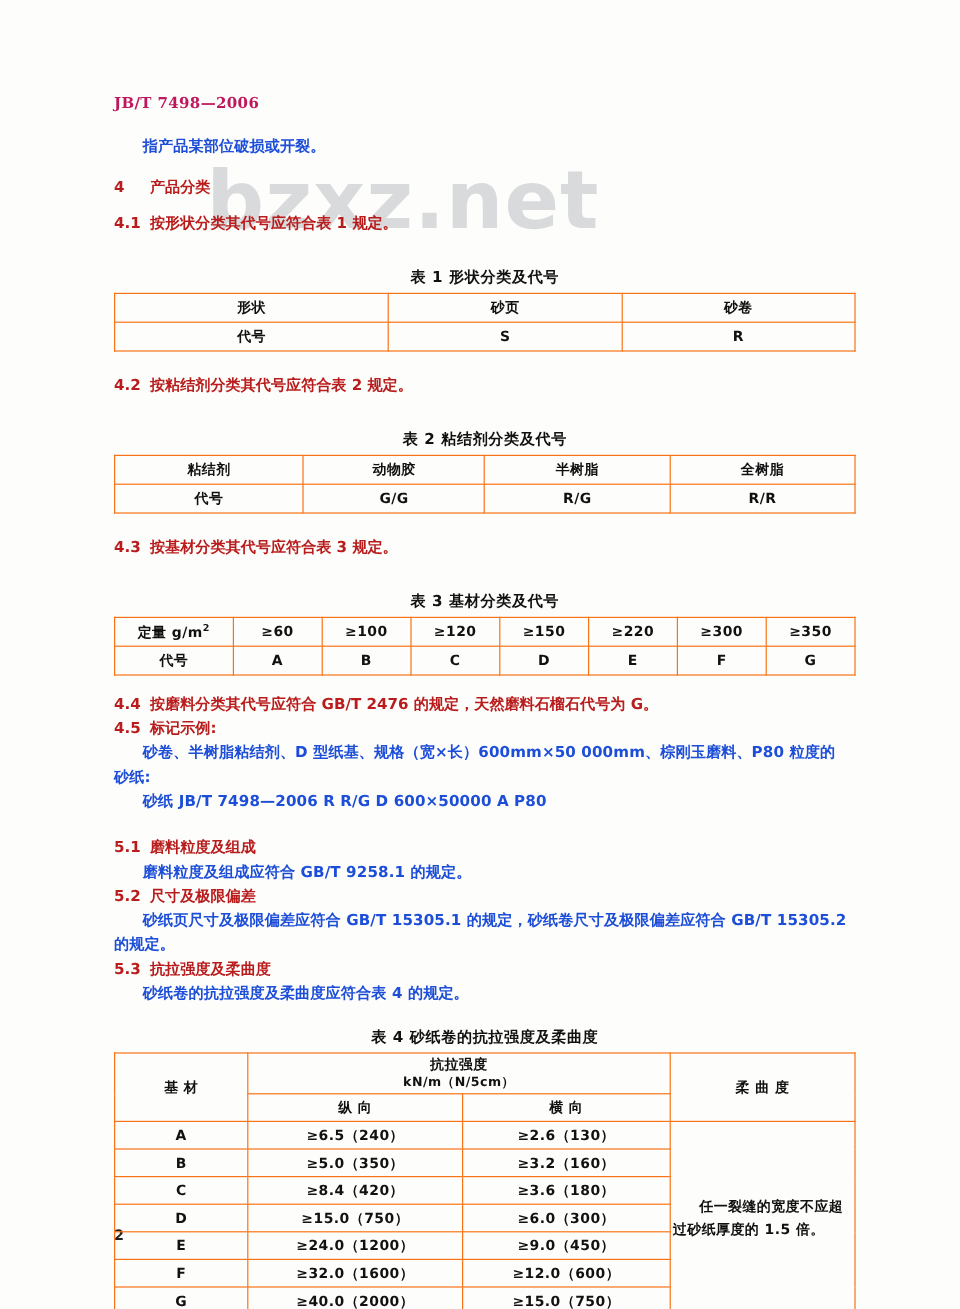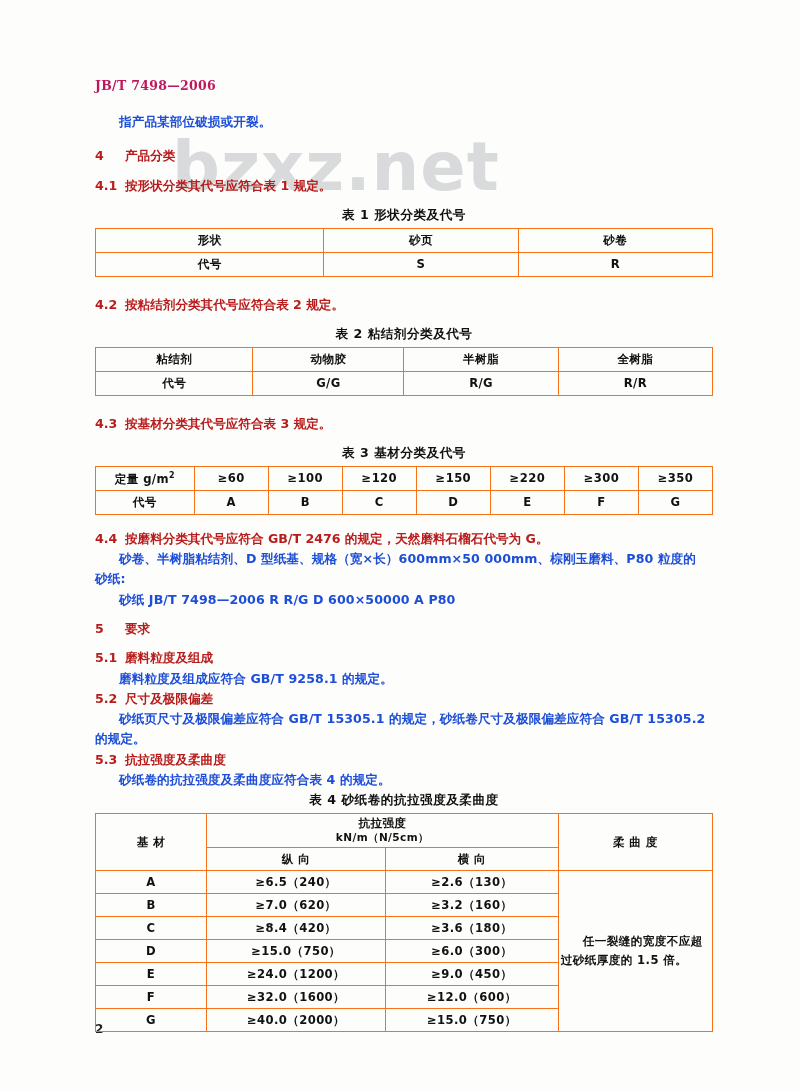--- a/index.html
+++ b/index.html
@@ -126,21 +126,21 @@
     left: 95px;
     top: 1022px;
     font-size: 12px;
     font-weight: bold;
     color: #222;
   }
   sup.unit {
     font-size: 8px;
     vertical-align: super;
   }
-  .tbl-wrap { margin-top: 2px; }
+  .tbl-wrap { margin-top: 18px; }
 </style>
 </head>
 <body>
 
 <div class="page">
   <div class="paper-noise"></div>
 
   <div class="watermark">bzxz.net</div>
 
   <div class="doc-header">JB/T 7498—2006</div>
@@ -265,30 +265,30 @@
         </tbody>
       </table>
     </div>
 
     <div class="gap-md"></div>
 
     <p class="clause">
       <span class="num">4.4</span><span>按磨料分类其代号应符合 GB/T 2476 的规定，天然磨料石榴石代号为 G。</span>
     </p>
 
+    <p class="clause">
+      <span class="num">4.5</span><span>标记示例:</span>
+    </p>
 
     <p class="para indent">砂卷、半树脂粘结剂、D 型纸基、规格（宽×长）600mm×50 000mm、棕刚玉磨料、P80 粒度的</p>
     <p class="para">砂纸:</p>
     <p class="para indent">砂纸  JB/T 7498—2006 R  R/G  D  600×50000  A  P80</p>
 
     <div class="gap-sm"></div>
 
-    <p class="clause">
-      <span class="num">5</span><span>要求</span>
-    </p>
 
     <div class="gap-sm"></div>
 
     <p class="clause">
       <span class="num">5.1</span><span>磨料粒度及组成</span>
     </p>
     <p class="para indent">磨料粒度及组成应符合 GB/T 9258.1 的规定。</p>
 
     <p class="clause">
       <span class="num">5.2</span><span>尺寸及极限偏差</span>
@@ -325,21 +325,21 @@
           </tr>
 
           <tr>
             <td>A</td>
             <td>≥6.5（240）</td>
             <td>≥2.6（130）</td>
             <td rowspan="7" class="flex-cell">任一裂缝的宽度不应超过砂纸厚度的 1.5 倍。</td>
           </tr>
           <tr>
             <td>B</td>
-            <td>≥7.0（620）</td>
+            <td>≥5.0（350）</td>
             <td>≥3.2（160）</td>
           </tr>
           <tr>
             <td>C</td>
             <td>≥8.4（420）</td>
             <td>≥3.6（180）</td>
           </tr>
           <tr>
             <td>D</td>
             <td>≥15.0（750）</td>

